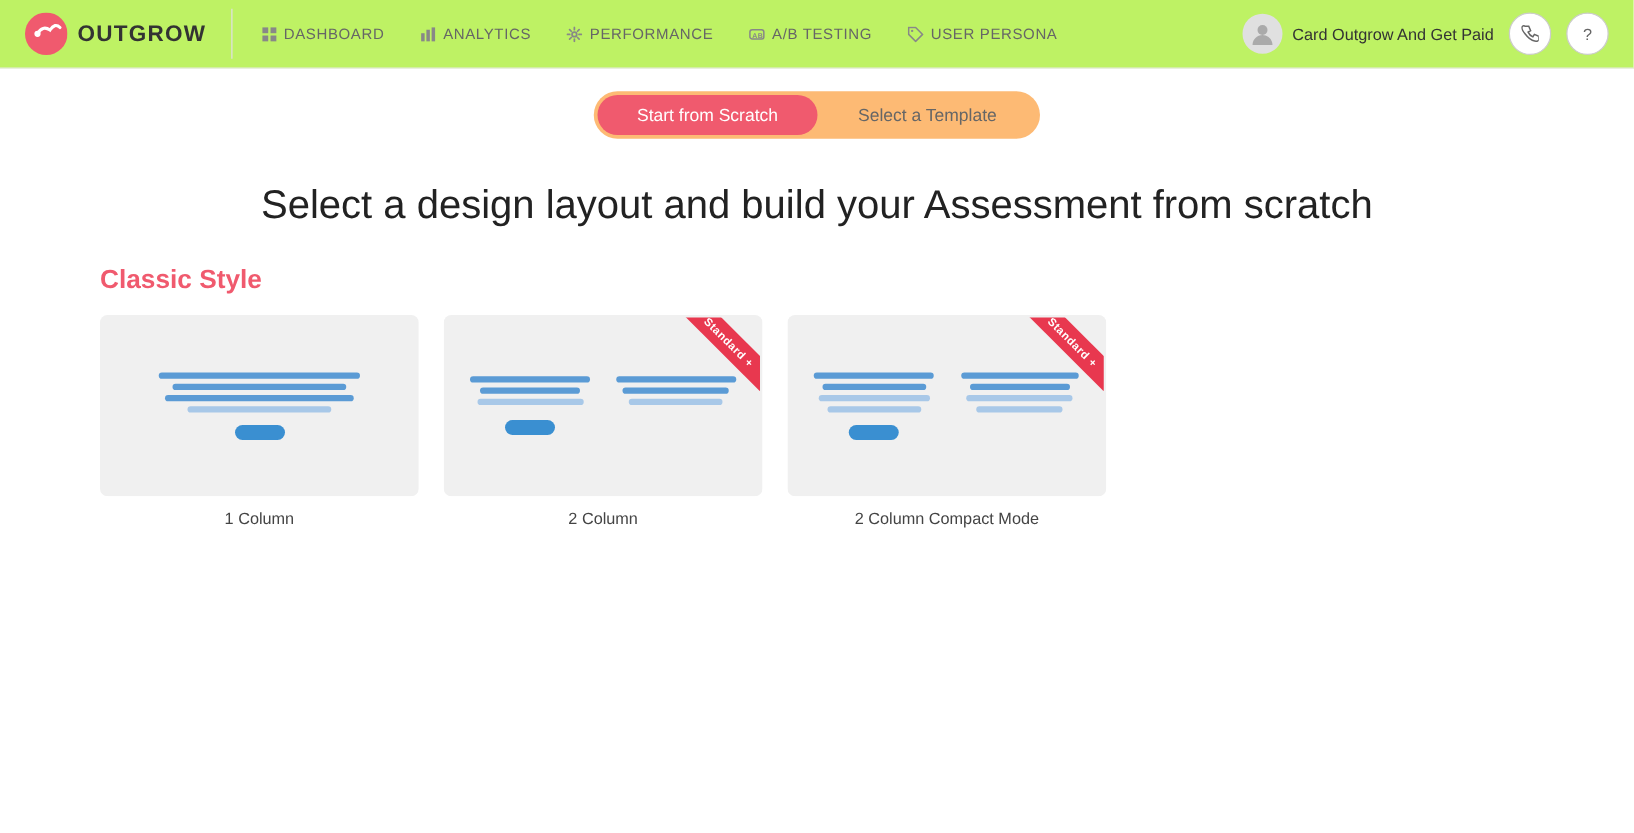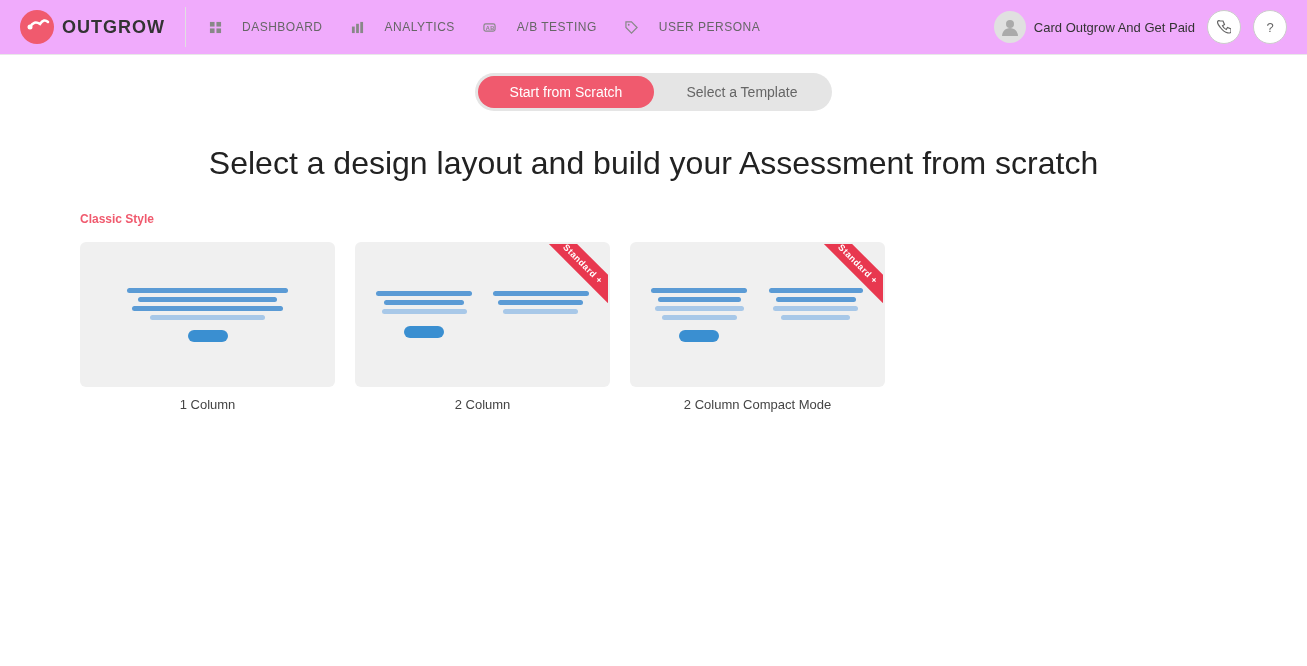--- a/index.html
+++ b/index.html
@@ -5,21 +5,21 @@
     * { margin: 0; padding: 0; box-sizing: border-box; }
     body { font-family: 'Segoe UI', Arial, sans-serif; background: #fff; color: #333; width: 1307px; min-height: 666px; overflow-x: hidden; }
 
     
     .header {
       display: flex;
       align-items: center;
       height: 55px;
       border-bottom: 1px solid #e8e8e8;
       padding: 0 20px;
-      background: #f0abfc;
+      background: #bef264;
     }
     .logo {
       display: flex;
       align-items: center;
       margin-right: 20px;
     }
     .logo-icon {
       width: 34px;
       height: 34px;
       margin-right: 8px;
@@ -38,21 +38,21 @@
     }
     .nav {
       display: flex;
       align-items: center;
       flex: 1;
       gap: 4px;
     }
     .nav-item {
       display: flex;
       align-items: center;
-      gap: 20px;
+      gap: 5px;
       padding: 6px 12px;
       font-size: 12px;
       font-weight: 500;
       color: #666;
       cursor: pointer;
       text-transform: uppercase;
       letter-spacing: 0.5px;
       white-space: nowrap;
     }
     .nav-icon {
@@ -101,21 +101,21 @@
 
     
     .tabs-container {
       display: flex;
       justify-content: center;
       padding: 18px 0 14px;
       background: #fff;
     }
     .tabs-wrapper {
       display: flex;
-      background: #e5e5e5;
+      background: #fdba74;
       border-radius: 25px;
       padding: 3px;
     }
     .tab-btn {
       padding: 8px 32px;
       border-radius: 22px;
       font-size: 14px;
       font-weight: 500;
       cursor: pointer;
       border: none;
@@ -135,21 +135,21 @@
       padding: 20px 80px 40px;
     }
     .page-title {
       text-align: center;
       font-size: 32px;
       font-weight: 400;
       color: #222;
       margin-bottom: 30px;
     }
     .section-label {
-      font-size: 12px;
+      font-size: 21px;
       font-weight: 600;
       color: #f05a6e;
       margin-bottom: 16px;
     }
 
     
     .layout-grid {
       display: flex;
       flex-wrap: wrap;
       gap: 20px;
@@ -331,20 +331,29 @@
     </div>
     <div class="nav-item">
       <span class="nav-icon">
         <svg width="13" height="13" viewBox="0 0 14 14" fill="none">
             <rect x="1" y="6" width="3" height="7" fill="#888"></rect>
             <rect x="5.5" y="3" width="3" height="10" fill="#888"></rect>
             <rect x="10" y="1" width="3" height="12" fill="#888"></rect>
           </svg>
       </span>
       <span>ANALYTICS</span>
+    </div>
+    <div class="nav-item">
+      <span class="nav-icon">
+        <svg width="13" height="13" viewBox="0 0 14 14" fill="none">
+            <circle cx="7" cy="7" r="2" stroke="#888" stroke-width="1.5"></circle>
+            <path d="M7 1v2M7 11v2M1 7h2M11 7h2M2.9 2.9l1.4 1.4M9.7 9.7l1.4 1.4M2.9 11.1l1.4-1.4M9.7 4.3l1.4-1.4" stroke="#888" stroke-width="1.5" stroke-linecap="round"></path>
+          </svg>
+      </span>
+      <span>PERFORMANCE</span>
     </div>
     <div class="nav-item">
       <span class="nav-icon">
         <svg width="13" height="13" viewBox="0 0 14 14" fill="none">
             <rect x="1" y="3" width="12" height="8" rx="2" stroke="#888" stroke-width="1.3"></rect>
             <text x="3" y="10" font-size="6" fill="#888" font-weight="bold">AB</text>
           </svg>
       </span>
       <span>A/B TESTING</span>
     </div>

